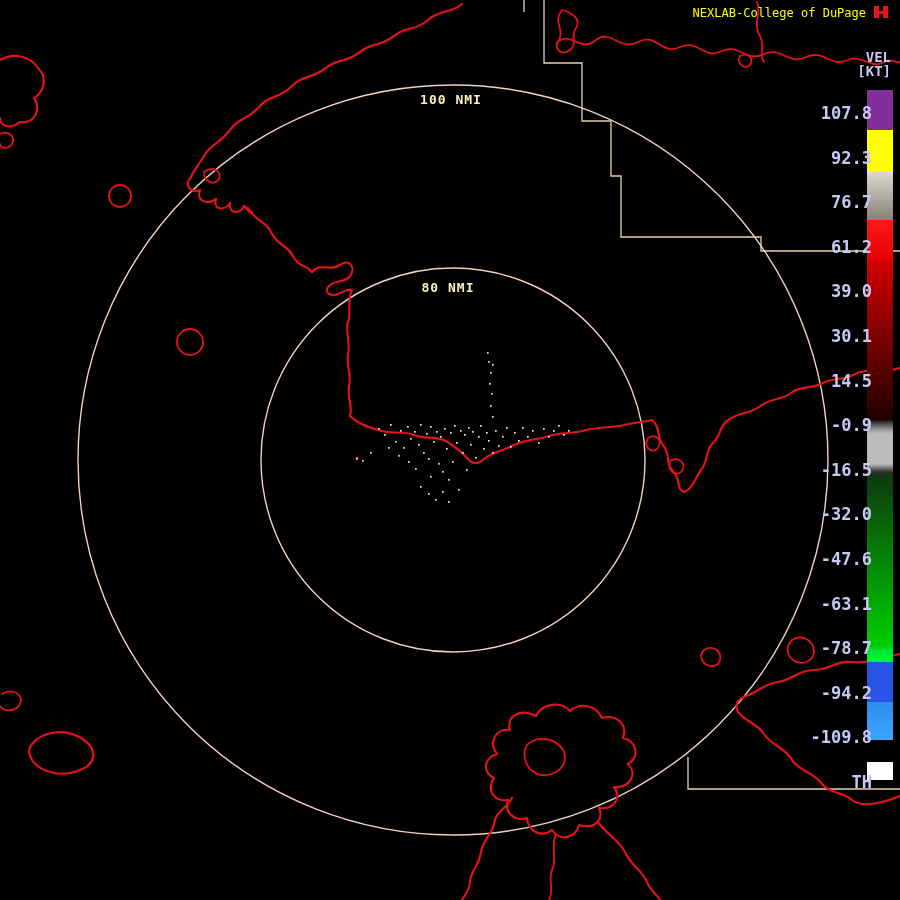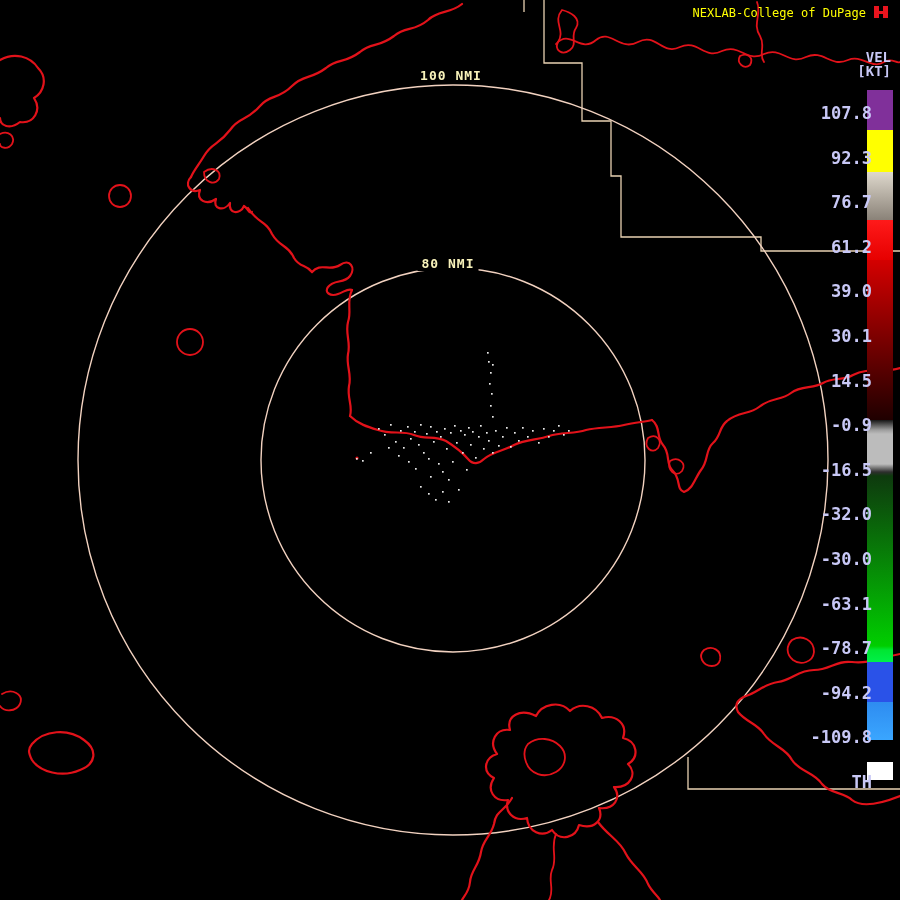--- a/index.html
+++ b/index.html
@@ -7,21 +7,21 @@
          font-family:"DejaVu Sans Mono", monospace;}
   .stage svg.mapsvg{position:absolute;left:0;top:0;}
   .red-line{stroke:var(--map-red,#E2121A);stroke-width:2.2;fill:none;
             stroke-linejoin:round;stroke-linecap:round;}
   .red-thin{stroke:var(--map-red,#E2121A);stroke-width:1.8;fill:none;
             stroke-linejoin:round;stroke-linecap:round;}
   .boundary-line{stroke:var(--boundary,#E9D2B2);stroke-width:1.3;fill:none;}
   .ring{stroke:var(--ring,#F2D2C0);stroke-width:1.4;fill:none;}
   .ring-label{position:absolute;transform:translateX(-50%);background:#000;
               color:var(--ring-label,#F8F2BA);font-size:13px;font-weight:bold;
-              letter-spacing:1px;padding:0 4px;white-space:nowrap;}
+              letter-spacing:1px;padding:0 4px;white-space:nowrap;margin-top:24px;}
   .title{position:absolute;top:6px;right:34px;color:var(--title,#FFFF00);
          font-size:12px;font-weight:normal;white-space:nowrap;}
   .logo{position:absolute;top:3px;right:10px;width:18px;height:18px;}
   .colorbar{position:absolute;top:90px;right:7px;width:26px;height:690px;}
   .cb-units{position:absolute;top:50px;right:9px;text-align:right;
             color:var(--cb-label,#C8C8F6);font-size:14px;font-weight:bold;line-height:14px;}
   .cb-label{position:absolute;right:28px;color:var(--cb-label,#C8C8F6);
             font-size:17px;font-weight:bold;height:16px;line-height:16px;white-space:nowrap;}
   .status{position:absolute;left:0;right:0;bottom:4px;text-align:center;
           color:var(--status,#F2DED2);font-size:13px;font-weight:bold;letter-spacing:1.5px;
@@ -190,21 +190,21 @@
       <div class="cb-label" style="top: 105px;">107.8</div>
       <div class="cb-label" style="top: 149.6px; margin-left: 34px;">92.3</div>
       <div class="cb-label" style="top: 194.2px;">76.7</div>
       <div class="cb-label" style="top: 238.8px;">61.2</div>
       <div class="cb-label" style="top: 283.4px;">39.0</div>
       <div class="cb-label" style="top: 328px;">30.1</div>
       <div class="cb-label" style="top: 372.6px;">14.5</div>
       <div class="cb-label" style="top: 417.2px;">-0.9</div>
       <div class="cb-label" style="top: 461.8px;">-16.5</div>
       <div class="cb-label" style="top: 506.4px;">-32.0</div>
-      <div class="cb-label" style="top: 551px;">-30.0</div>
+      <div class="cb-label" style="top: 551px;">-47.6</div>
       <div class="cb-label" style="top: 595.6px;">-63.1</div>
       <div class="cb-label" style="top: 640.2px;">-78.7</div>
       <div class="cb-label" style="top: 684.8px;">-94.2</div>
       <div class="cb-label" style="top: 729.4px;">-109.8</div>
       <div class="cb-label" style="top: 774px;">TH</div>
     </div>
 
 </div>
 
 </body></html>

